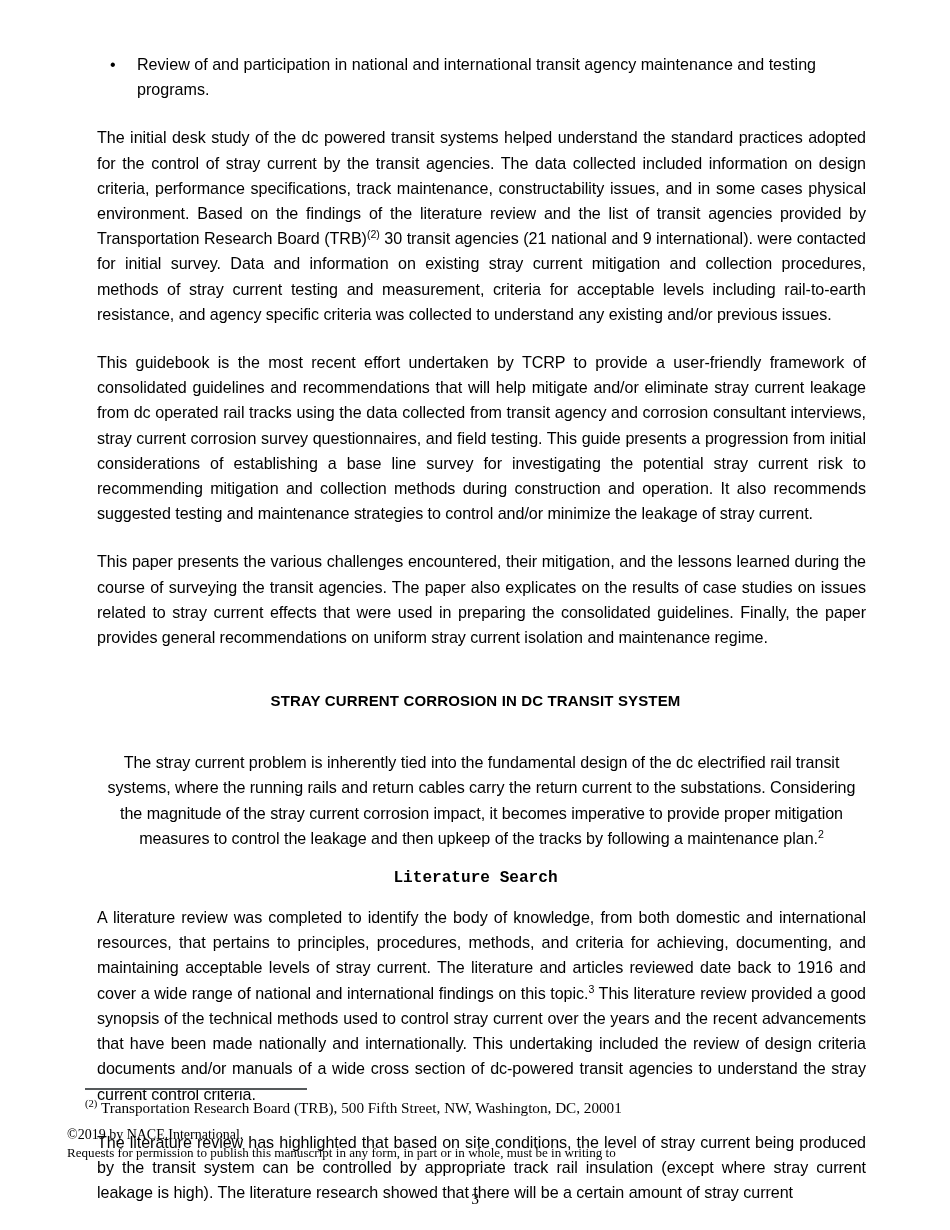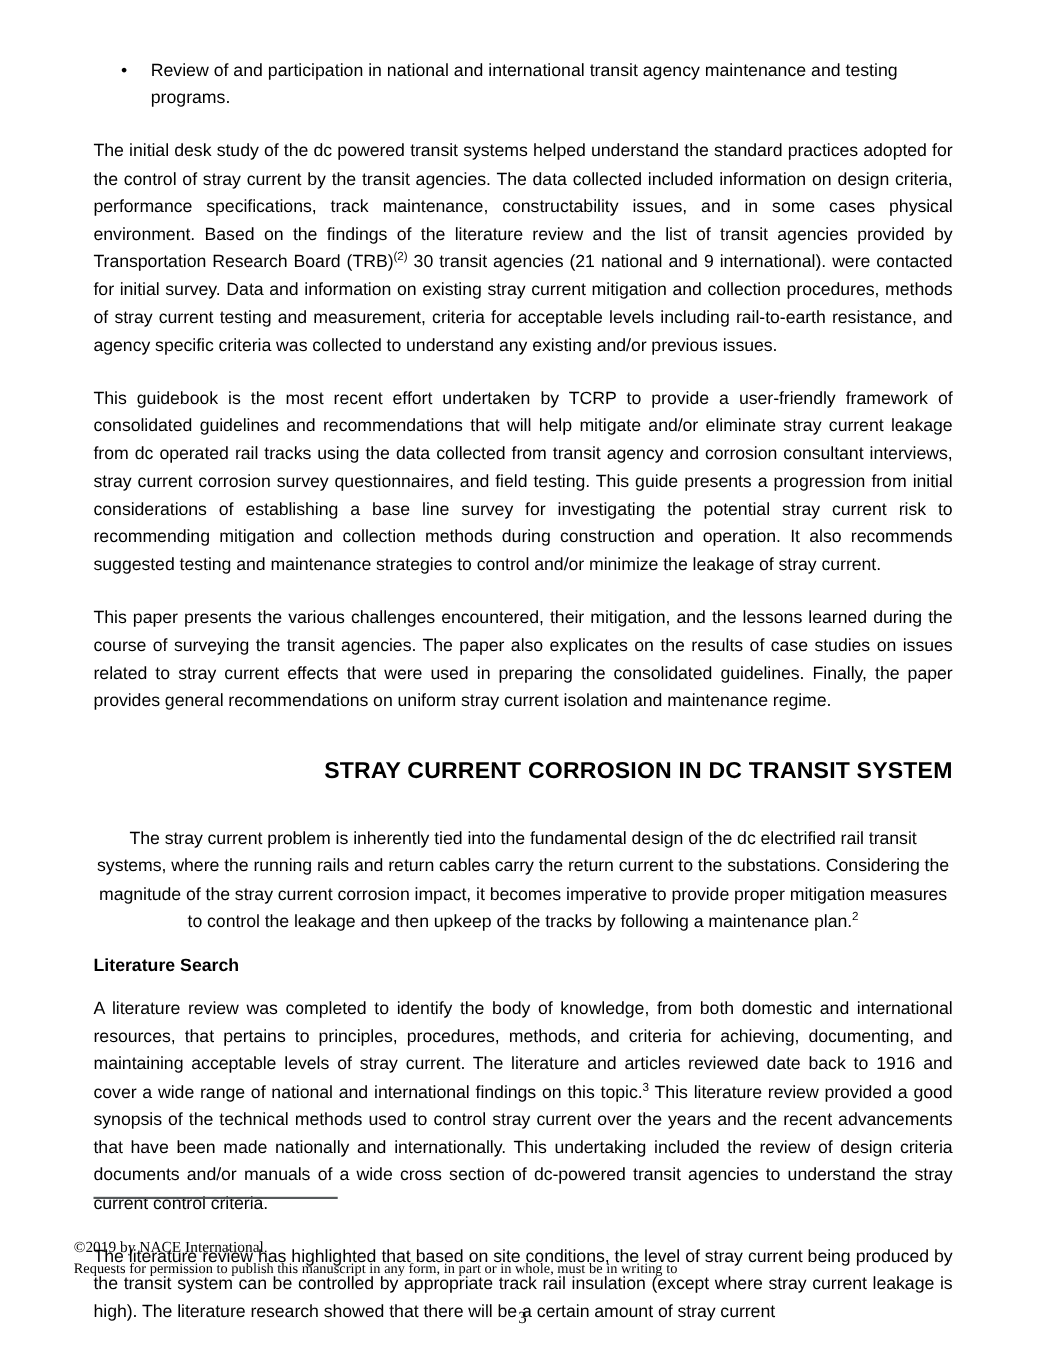--- a/index.html
+++ b/index.html
@@ -27,21 +27,21 @@
 
   
   .content {
     position: absolute;
     left: 85px;
     top: 52px;
     width: 781px;
   }
 
   p.body {
-    margin: 0 0 0 0;
+    margin: 0 0 0 12px;
     font-size: 16.1px;
     line-height: 25.2px;
     text-align: justify;
     text-justify: inter-word;
     letter-spacing: -0.05px;
     word-spacing: 0px;
   }
   p.body.ragged {
     text-align: center;
   }
@@ -65,33 +65,34 @@
   ul.bullets li .bullet-mark {
     position: absolute;
     left: 25px;
     top: 0;
     font-size: 16.1px;
     line-height: 25.2px;
   }
 
   h2.section-heading {
     margin: 0;
-    font-size: 21px;
+    font-size: 15px;
     line-height: 22px;
     font-weight: bold;
-    text-align: right;
+    text-align: center;
     letter-spacing: 0.15px;
   }
 
   h3.sub-heading {
     margin: 0;
     font-size: 16.1px;
     line-height: 22px;
     font-weight: bold;
-    text-align: left;
+    text-align: center;
+    font-family: Liberation Mono, monospace;
   }
 
   sup {
     font-size: 0.66em;
     vertical-align: super;
     line-height: 0;
   }
 
   
   .footnote-zone {
@@ -192,20 +193,21 @@
     <p class="body"><span>A literature review was completed to identify the body of knowledge, from both domestic and international resources, that pertains to principles, procedures, methods, and criteria for achieving, documenting, and maintaining acceptable levels of stray current. The literature and articles reviewed date back to 1916 and cover a wide range of national and international findings on this topic.</span><sup>3</sup><span> This literature review provided a good synopsis of the technical methods used to control stray current over the years and the recent advancements that have been made nationally and internationally. This undertaking included the review of design criteria documents and/or manuals of a wide cross section of dc-powered transit agencies to understand the stray current control criteria.</span></p>
 
     <div class="para-gap"></div>
 
     <p class="body">The literature review has highlighted that based on site conditions, the level of stray current being produced by the transit system can be controlled by appropriate track rail insulation (except where stray current leakage is high). The literature research showed that there will be a certain amount of stray current</p>
 
   </div>
 
   <div class="footnote-zone">
     <div class="footnote-rule"></div>
+    <p class="footnote-text"><sup>(2)</sup><span> Transportation Research Board (TRB), 500 Fifth Street, NW, Washington, DC, 20001</span></p>
   </div>
 
   <div class="copyright-block">
     <p class="copyright-line first">©2019 by NACE International.</p>
     <p class="copyright-line">Requests for permission to publish this manuscript in any form, in part or in whole, must be in writing to</p>
   </div>
 
   <div class="page-number">3</div>
 
 </div>

